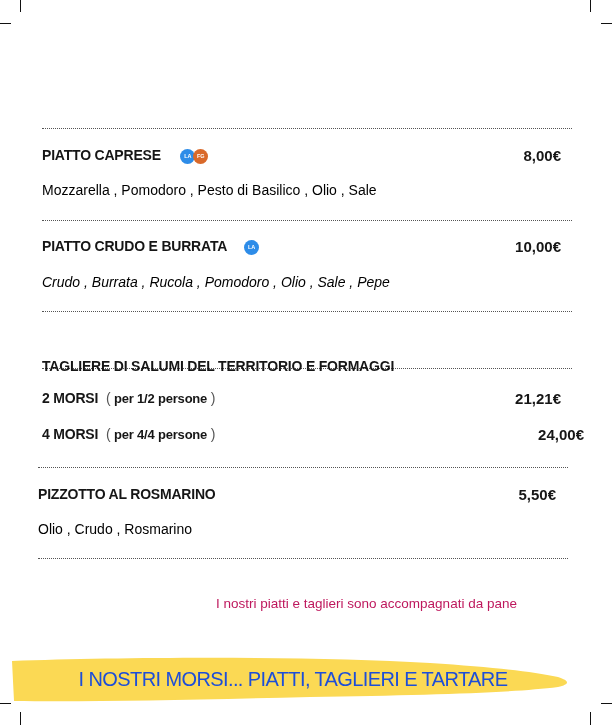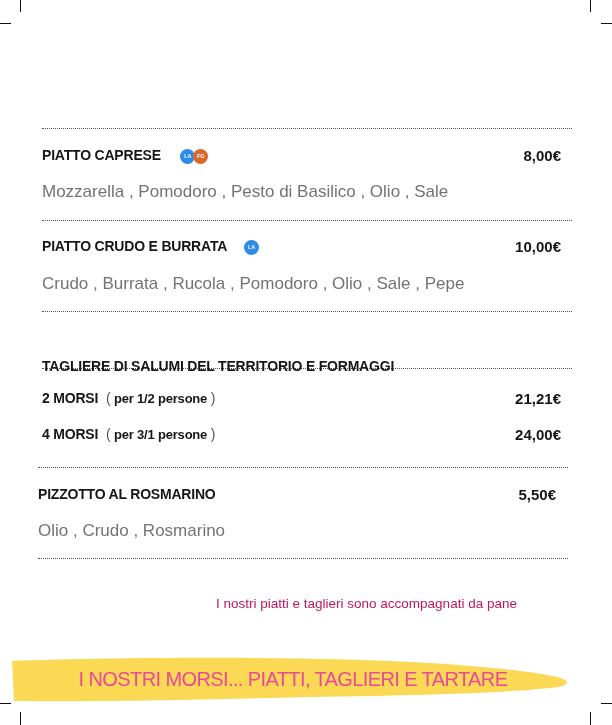--- a/index.html
+++ b/index.html
@@ -5,36 +5,36 @@
   html, body { margin: 0; padding: 0; }
   body {
     width: 612px; height: 725px; position: relative; overflow: hidden;
     background: #ffffff; color: #161616;
     font-family: "Liberation Sans", "DejaVu Sans", sans-serif;
   }
   .crop { position: absolute; background: #111; }
   .dotted { position: absolute; height: 0; border-top: 1px dotted #555; }
   .abs { position: absolute; white-space: nowrap; }
   .title { font-size: 14px; font-weight: bold; letter-spacing: -0.2px; }
-  .desc { font-size: 17px; font-weight: normal; color: #737373; }
+  .desc { font-size: 14px; font-weight: normal; color: #000000; }
   .price { font-size: 15px; font-weight: bold; text-align: right; width: 80px; }
   .sub { font-weight: normal; font-size: 13px; }
   .paren { font-weight: normal; color: #555; }
   .badge {
     display: inline-block; width: 15px; height: 15px; border-radius: 50%;
     color: #fff; font-size: 5.5px; font-weight: bold; text-align: center; line-height: 15px;
     vertical-align: middle; position: relative;
   }
   .badge.la { background: #2d8ce8; }
   .badge.fg { background: #d9692a; margin-left: -2px; }
   .banner { position: absolute; left: 10px; top: 657px; width: 566px; height: 46px; }
   .banner svg { position: absolute; left: 0; top: 0; }
   .banner-text {
     position: absolute; left: 0; top: 0; width: 566px; text-align: center;
-    font-size: 20px; line-height: 44px; color: #ec4899; letter-spacing: -0.6px;
+    font-size: 20px; line-height: 44px; color: #1d4ed8; letter-spacing: -0.6px;
   }
   .note { font-size: 13.5px; color: #be185d; }
 </style>
 </head>
 <body>
 
 <div class="crop" style="left:20px;top:0;width:1px;height:12px;"></div>
 <div class="crop" style="left:0;top:23px;width:11px;height:1px;"></div>
 <div class="crop" style="left:590px;top:0;width:1px;height:12px;"></div>
 <div class="crop" style="left:601px;top:23px;width:11px;height:1px;"></div>
@@ -57,39 +57,39 @@
 </div>
 <div class="abs price" style="left:481px;top:147px;">8,00€</div>
 <div class="abs desc" style="left:42px;top:182px;">Mozzarella , Pomodoro , Pesto di Basilico , Olio , Sale</div>
 
 <div class="abs title" style="left:42px;top:238px;">
   <span>PIATTO CRUDO E BURRATA</span>
   <span style="display:inline-block;width:10px;"></span>
   <span class="badge la">LA</span>
 </div>
 <div class="abs price" style="left:481px;top:238px;">10,00€</div>
-<div class="abs desc" style="left:42px;top:274px;">Crudo , Burrata , Rucola , Pomodoro , Olio , Sale , Pepe</div>
+<div class="abs desc" style="left:42px;top:274px;font-style:italic;">Crudo , Burrata , Rucola , Pomodoro , Olio , Sale , Pepe</div>
 
 <div class="abs title" style="left:42px;top:330px;margin-top:28px;">TAGLIERE DI SALUMI DEL TERRITORIO E FORMAGGI</div>
 
 <div class="abs title" style="left:42px;top:390px;">
   <span>2 MORSI</span>
   <span class="paren" style="margin-left:4px;">(</span>
   <span class="sub" style="font-weight:bold;">per 1/2 persone</span>
   <span class="paren">)</span>
 </div>
 <div class="abs price" style="left:481px;top:390px;">21,21€</div>
 
 <div class="abs title" style="left:42px;top:426px;">
   <span>4 MORSI</span>
   <span class="paren" style="margin-left:4px;">(</span>
-  <span class="sub" style="font-weight:bold;">per 3/1 persone</span>
+  <span class="sub" style="font-weight:bold;">per 4/4 persone</span>
   <span class="paren">)</span>
 </div>
-<div class="abs price" style="left:481px;top:426px;">24,00€</div>
+<div class="abs price" style="left:504px;top:426px;">24,00€</div>
 
 <div class="abs title" style="left:38px;top:486px;">PIZZOTTO AL ROSMARINO</div>
 <div class="abs price" style="left:476px;top:486px;">5,50€</div>
 <div class="abs desc" style="left:38px;top:521px;">Olio , Crudo , Rosmarino</div>
 
 <div class="abs note" style="left:216px;top:596px;">I nostri piatti e taglieri sono accompagnati da pane</div>
 
 <div class="banner">
   <svg width="566" height="46" viewBox="0 0 566 46">
     <path d="M2 4 C 120 0, 300 -1, 420 6 C 480 10, 520 14, 548 20 C 560 24, 560 27, 548 30 C 500 36, 420 38, 300 40 C 180 43, 80 45, 4 44 Z" fill="#fbd954"></path>

